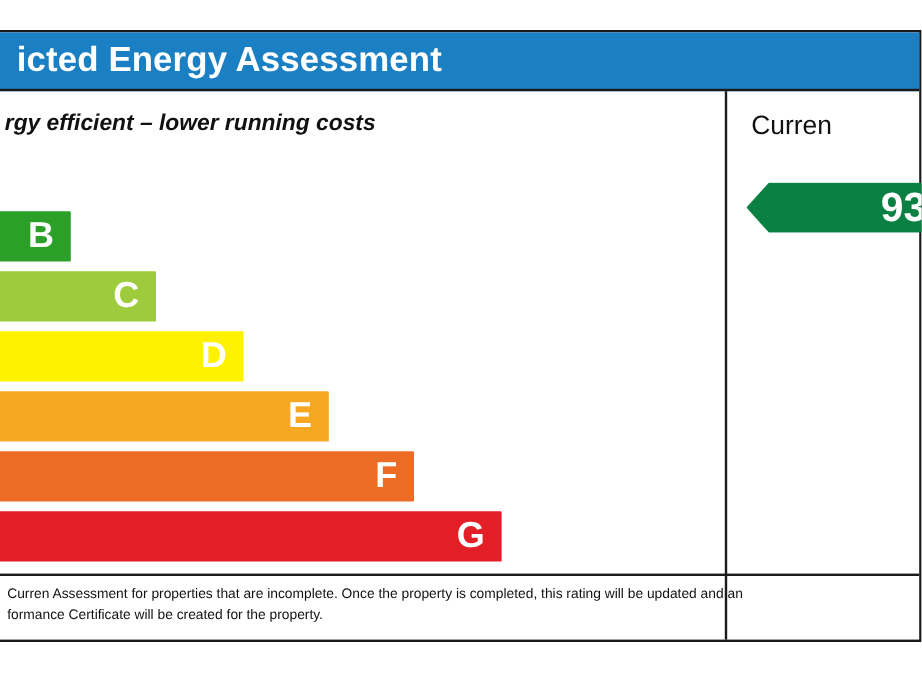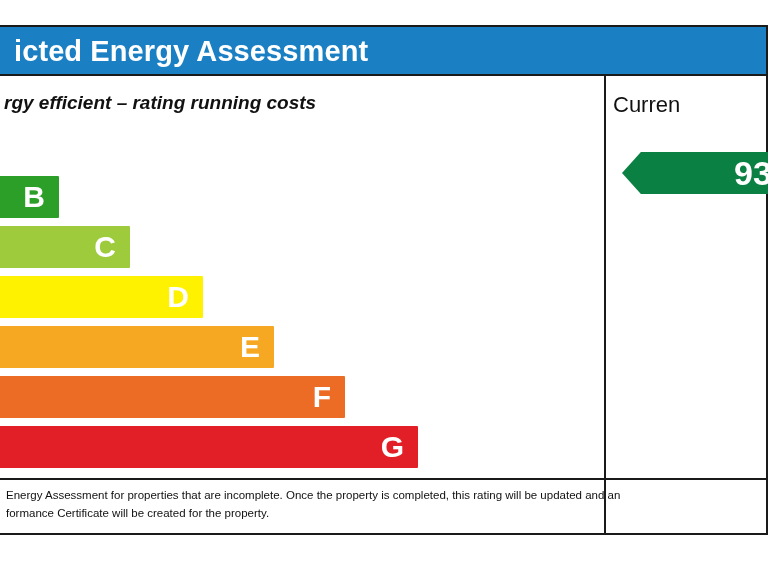--- a/index.html
+++ b/index.html
@@ -121,21 +121,21 @@
   
   #rating-column {
     position: absolute;
     left: 724px;
     top: 0;
     right: 0;
     bottom: 0;
   }
   #rating-heading {
     position: absolute;
-    left: 7px;
+    left: 20px;
     top: 16px;
     font-size: 22px;
     color: #111111;
     white-space: nowrap;
   }
   #rating-arrow {
     position: absolute;
     left: 16px;
     top: 76px;
     width: 210px;
@@ -178,21 +178,21 @@
 <div id="epc-frame">
 
   <div id="title-banner">
     <div id="title-text">icted Energy Assessment</div>
   </div>
 
   <div id="cert-body">
 
     <div id="chart-column">
 
-      <div class="scale-caption" id="caption-top">rgy efficient – rating running costs</div>
+      <div class="scale-caption" id="caption-top">rgy efficient – lower running costs</div>
 
       <div id="bars">
 
         <div class="bar-row">
           
         </div>
 
         <div class="bar-row">
           <div class="bar" style="width:177px;background:#2c9f29;">
             <span class="bar-letter" style="right:14px;">B</span>
@@ -239,17 +239,17 @@
       <div id="rating-heading">Curren</div>
 
       <div id="rating-arrow">
         <span id="rating-value">93</span>
       </div>
     </div>
 
   </div>
 
   <div id="footer-note">
-    <div class="footer-line">Energy Assessment for properties that are incomplete. Once the property is completed, this rating will be updated and an</div>
+    <div class="footer-line">Curren Assessment for properties that are incomplete. Once the property is completed, this rating will be updated and an</div>
     <div class="footer-line">formance Certificate will be created for the property.</div>
   </div>
 
 </div>
 
 </body></html>

